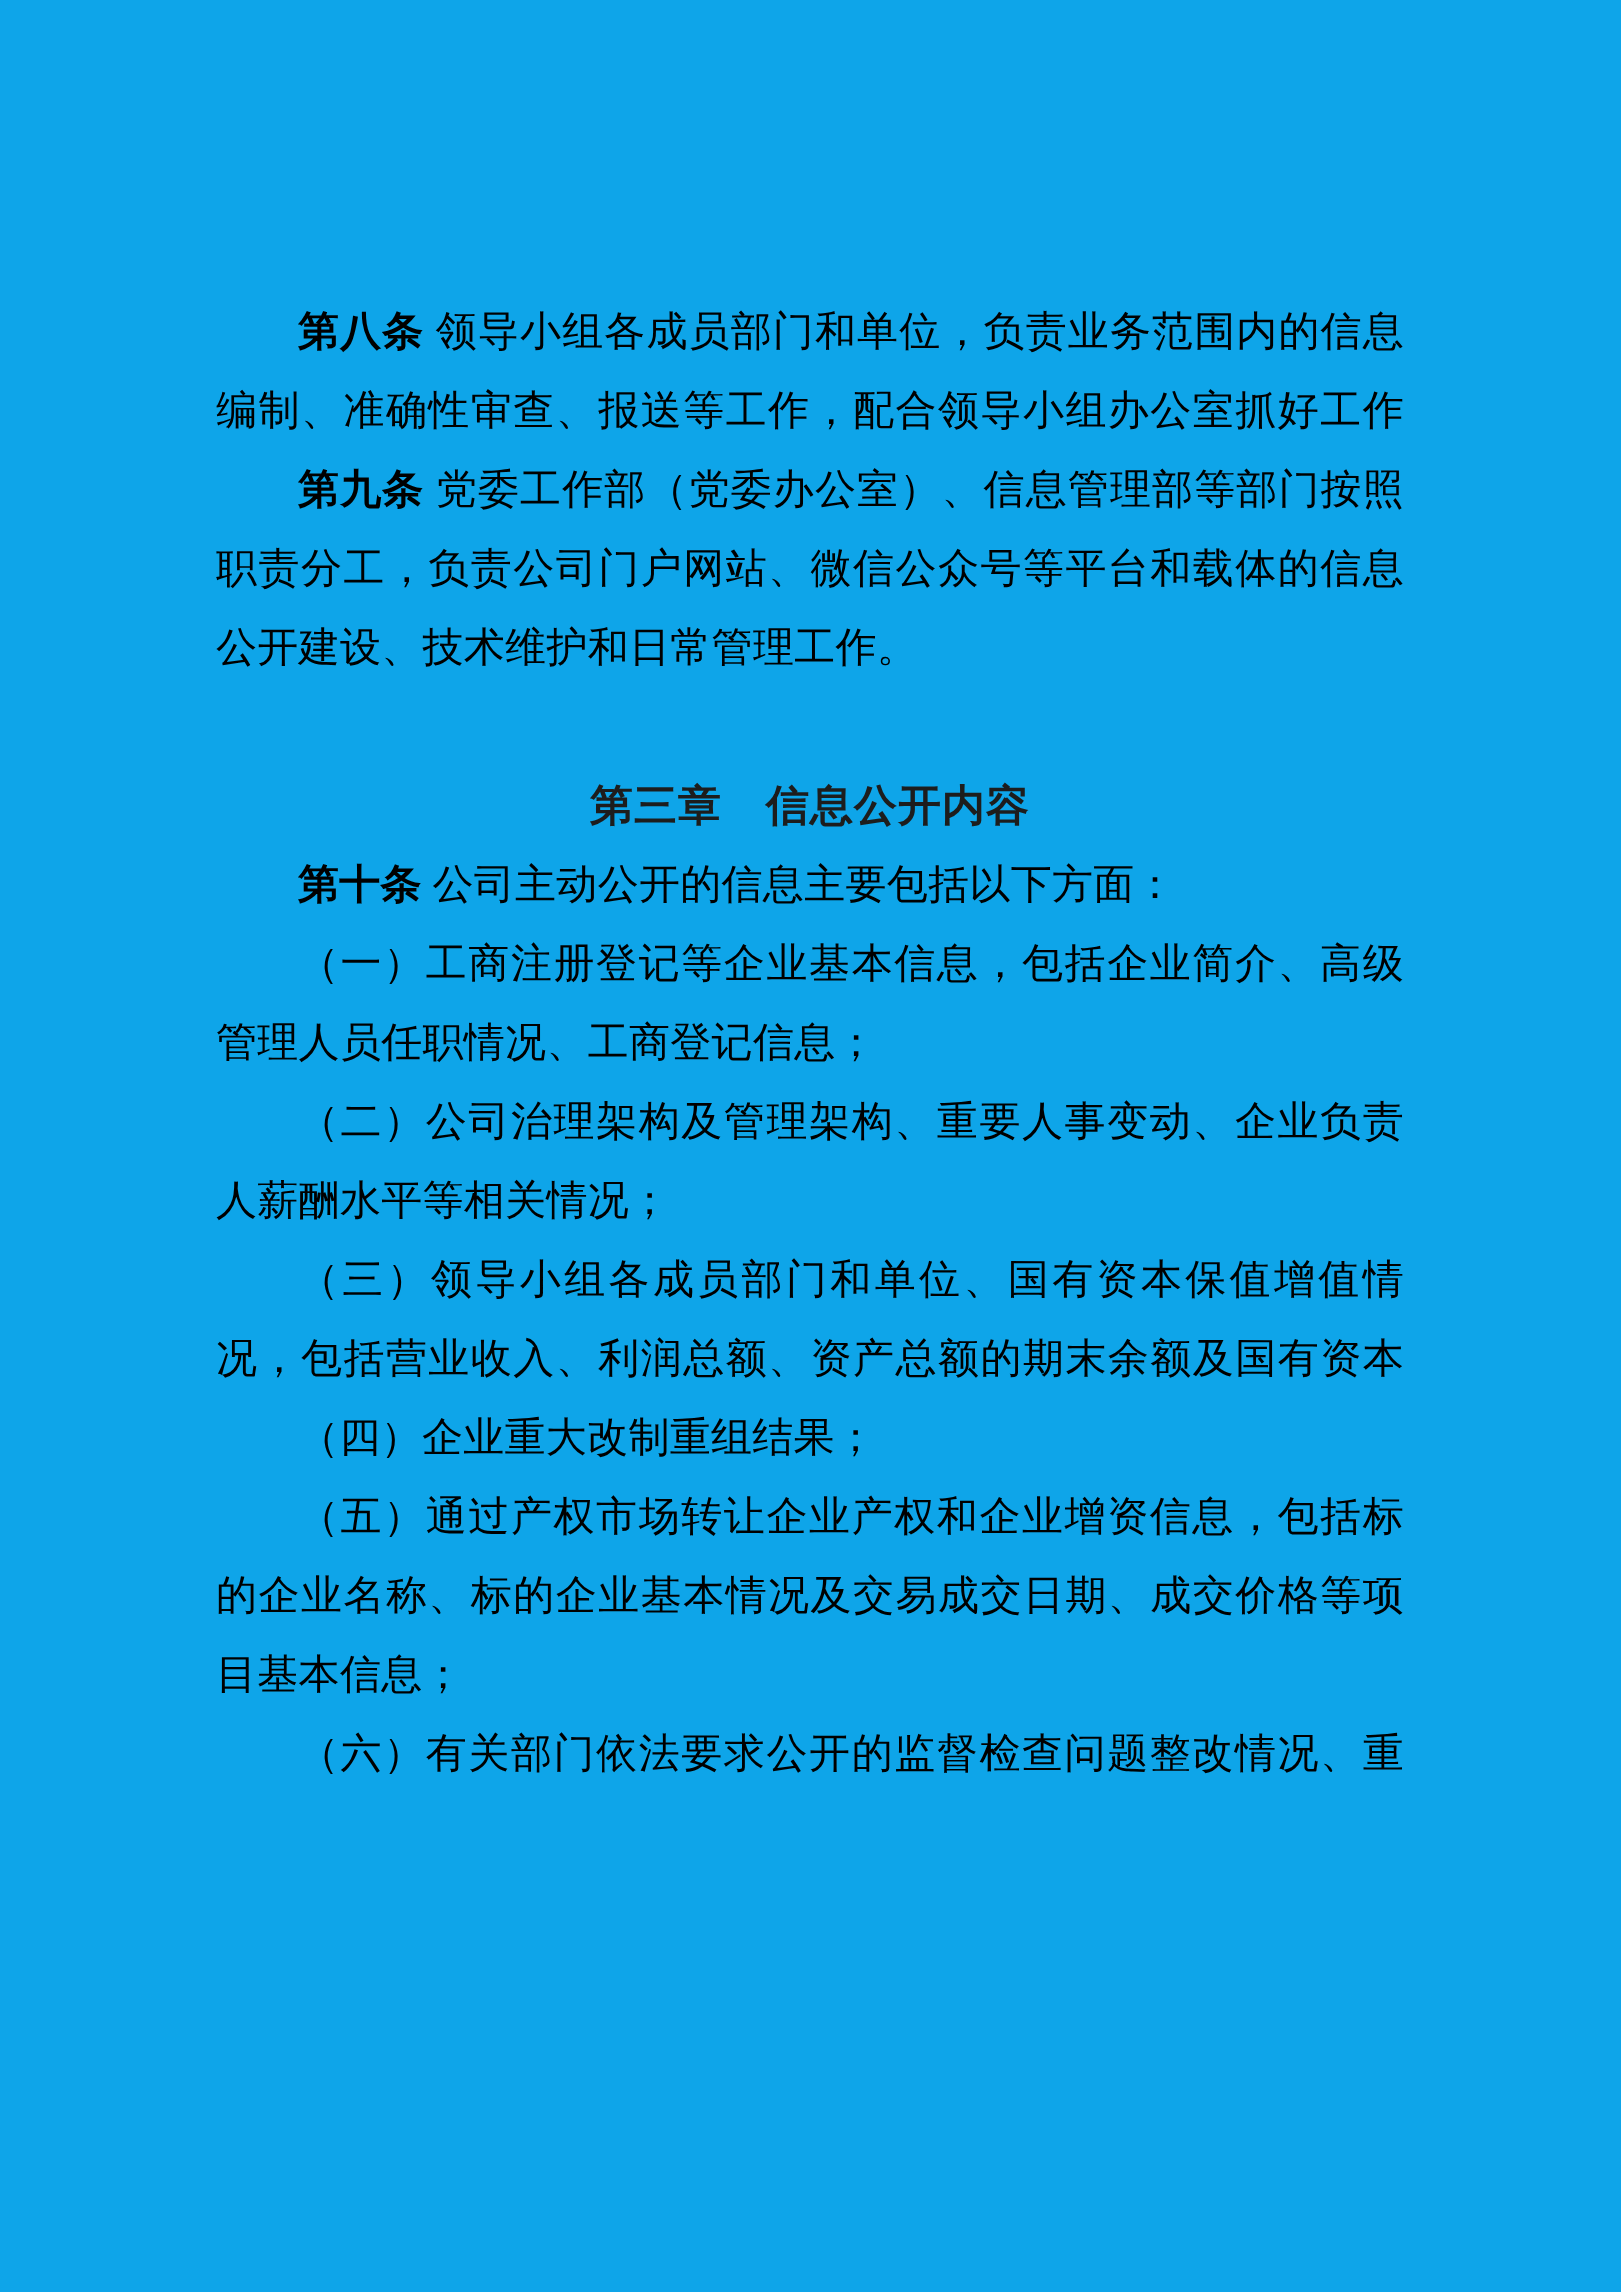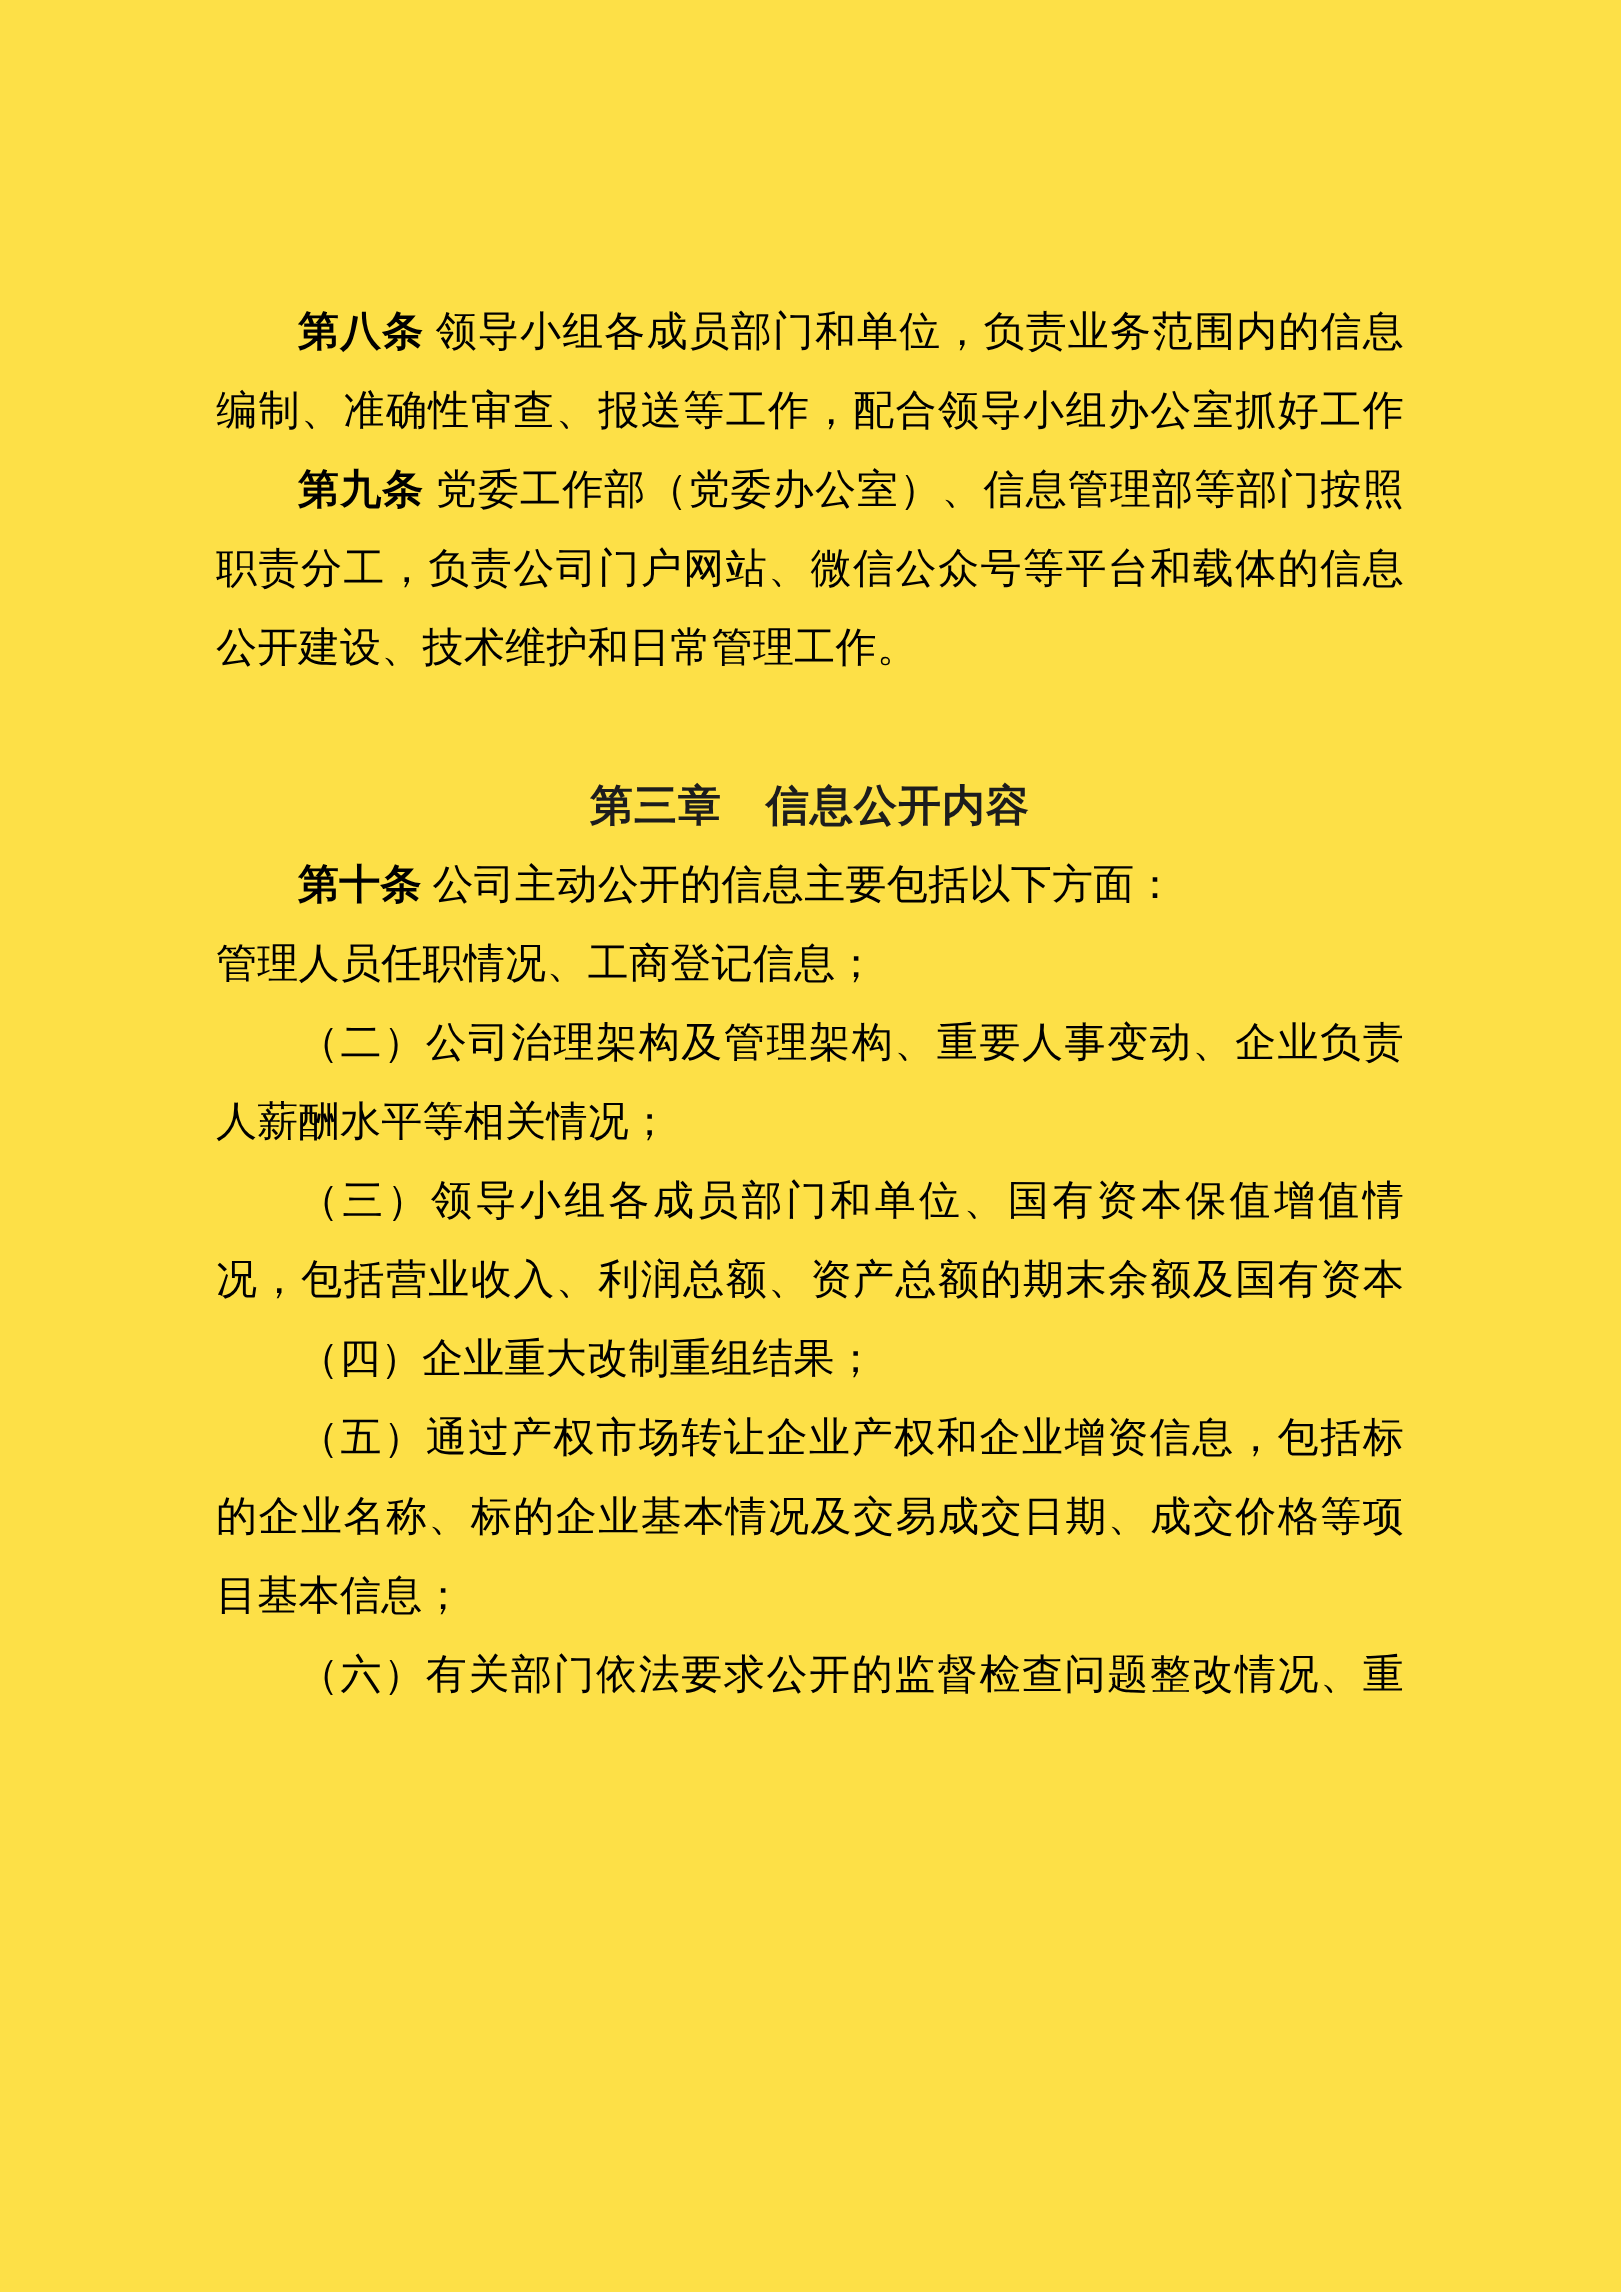--- a/index.html
+++ b/index.html
@@ -4,21 +4,21 @@
 <style>
   html, body {
     margin: 0;
     padding: 0;
     background: #ffffff;
   }
   .page {
     position: relative;
     width: 1621px;
     height: 2293px;
-    background: #fde047;
+    background: #0ea5e9;
     overflow: hidden;
     font-family: "Liberation Serif", "DejaVu Serif", serif;
     color: #000000;
   }
   .text-column {
     position: absolute;
     left: 216px;
     top: 292px;
     width: 1188px;
   }
@@ -57,20 +57,21 @@
 <div class="page">
   <div class="text-column">
       <div class="line indent fill"><span class="seg bold">第八条</span><span class="seg"> 领导小组各成员部门和单位，负责业务范围内的信息</span></div>
       <div class="line fill"><span class="seg">编制、准确性审查、报送等工作，配合领导小组办公室抓好工作</span></div>
       <div class="line indent fill"><span class="seg bold">第九条</span><span class="seg"> 党委工作部（党委办公室）、信息管理部等部门按照</span></div>
       <div class="line fill"><span class="seg">职责分工，负责公司门户网站、微信公众号等平台和载体的信息</span></div>
       <div class="line"><span class="seg">公开建设、技术维护和日常管理工作。</span></div>
       <div class="line blank"></div>
       <div class="line heading"><span class="seg bold">第三章　信息公开内容</span></div>
       <div class="line indent"><span class="seg bold">第十条</span><span class="seg"> 公司主动公开的信息主要包括以下方面：</span></div>
+      <div class="line indent fill"><span class="seg">（一）工商注册登记等企业基本信息，包括企业简介、高级</span></div>
       <div class="line"><span class="seg">管理人员任职情况、工商登记信息；</span></div>
       <div class="line indent fill"><span class="seg">（二）公司治理架构及管理架构、重要人事变动、企业负责</span></div>
       <div class="line"><span class="seg">人薪酬水平等相关情况；</span></div>
       <div class="line indent fill"><span class="seg">（三）领导小组各成员部门和单位、国有资本保值增值情</span></div>
       <div class="line fill"><span class="seg">况，包括营业收入、利润总额、资产总额的期末余额及国有资本</span></div>
       <div class="line indent"><span class="seg">（四）企业重大改制重组结果；</span></div>
       <div class="line indent fill"><span class="seg">（五）通过产权市场转让企业产权和企业增资信息，包括标</span></div>
       <div class="line fill"><span class="seg">的企业名称、标的企业基本情况及交易成交日期、成交价格等项</span></div>
       <div class="line"><span class="seg">目基本信息；</span></div>
       <div class="line indent fill"><span class="seg">（六）有关部门依法要求公开的监督检查问题整改情况、重</span></div>

